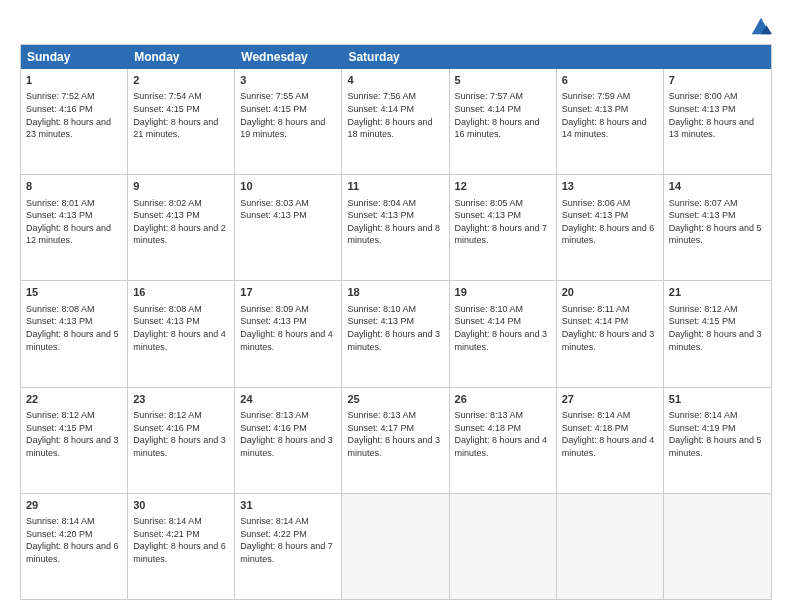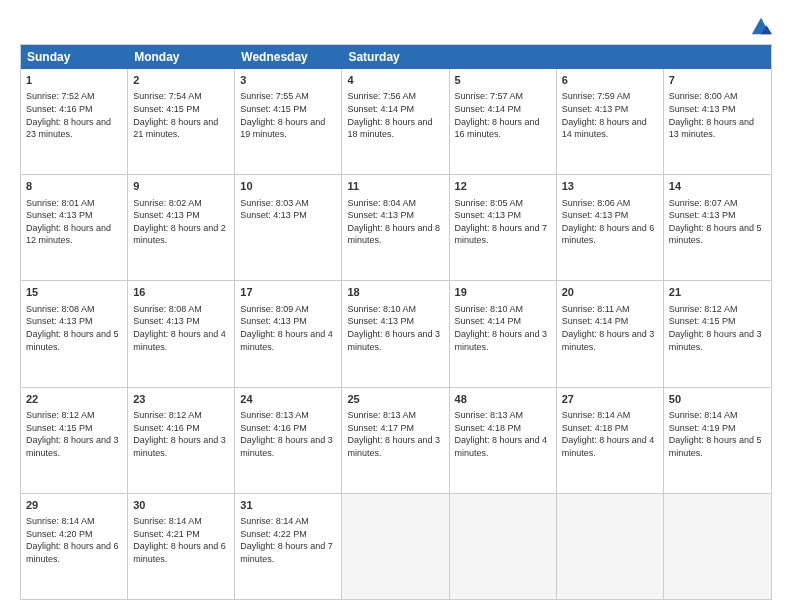--- a/index.html
+++ b/index.html
@@ -295,33 +295,33 @@
             <span class="info-line">Sunset: 4:16 PM</span>
             <span class="info-line">Daylight: 8 hours and 3 minutes.</span>
           </div>
           <div class="cal-cell">
             <span class="day-num">25</span>
             <span class="info-line">Sunrise: 8:13 AM</span>
             <span class="info-line">Sunset: 4:17 PM</span>
             <span class="info-line">Daylight: 8 hours and 3 minutes.</span>
           </div>
           <div class="cal-cell">
-            <span class="day-num">48</span>
+            <span class="day-num">26</span>
             <span class="info-line">Sunrise: 8:13 AM</span>
             <span class="info-line">Sunset: 4:18 PM</span>
             <span class="info-line">Daylight: 8 hours and 4 minutes.</span>
           </div>
           <div class="cal-cell">
             <span class="day-num">27</span>
             <span class="info-line">Sunrise: 8:14 AM</span>
             <span class="info-line">Sunset: 4:18 PM</span>
             <span class="info-line">Daylight: 8 hours and 4 minutes.</span>
           </div>
           <div class="cal-cell">
-            <span class="day-num">50</span>
+            <span class="day-num">51</span>
             <span class="info-line">Sunrise: 8:14 AM</span>
             <span class="info-line">Sunset: 4:19 PM</span>
             <span class="info-line">Daylight: 8 hours and 5 minutes.</span>
           </div>
         </div>
         <div class="cal-row">
           <div class="cal-cell">
             <span class="day-num">29</span>
             <span class="info-line">Sunrise: 8:14 AM</span>
             <span class="info-line">Sunset: 4:20 PM</span>

